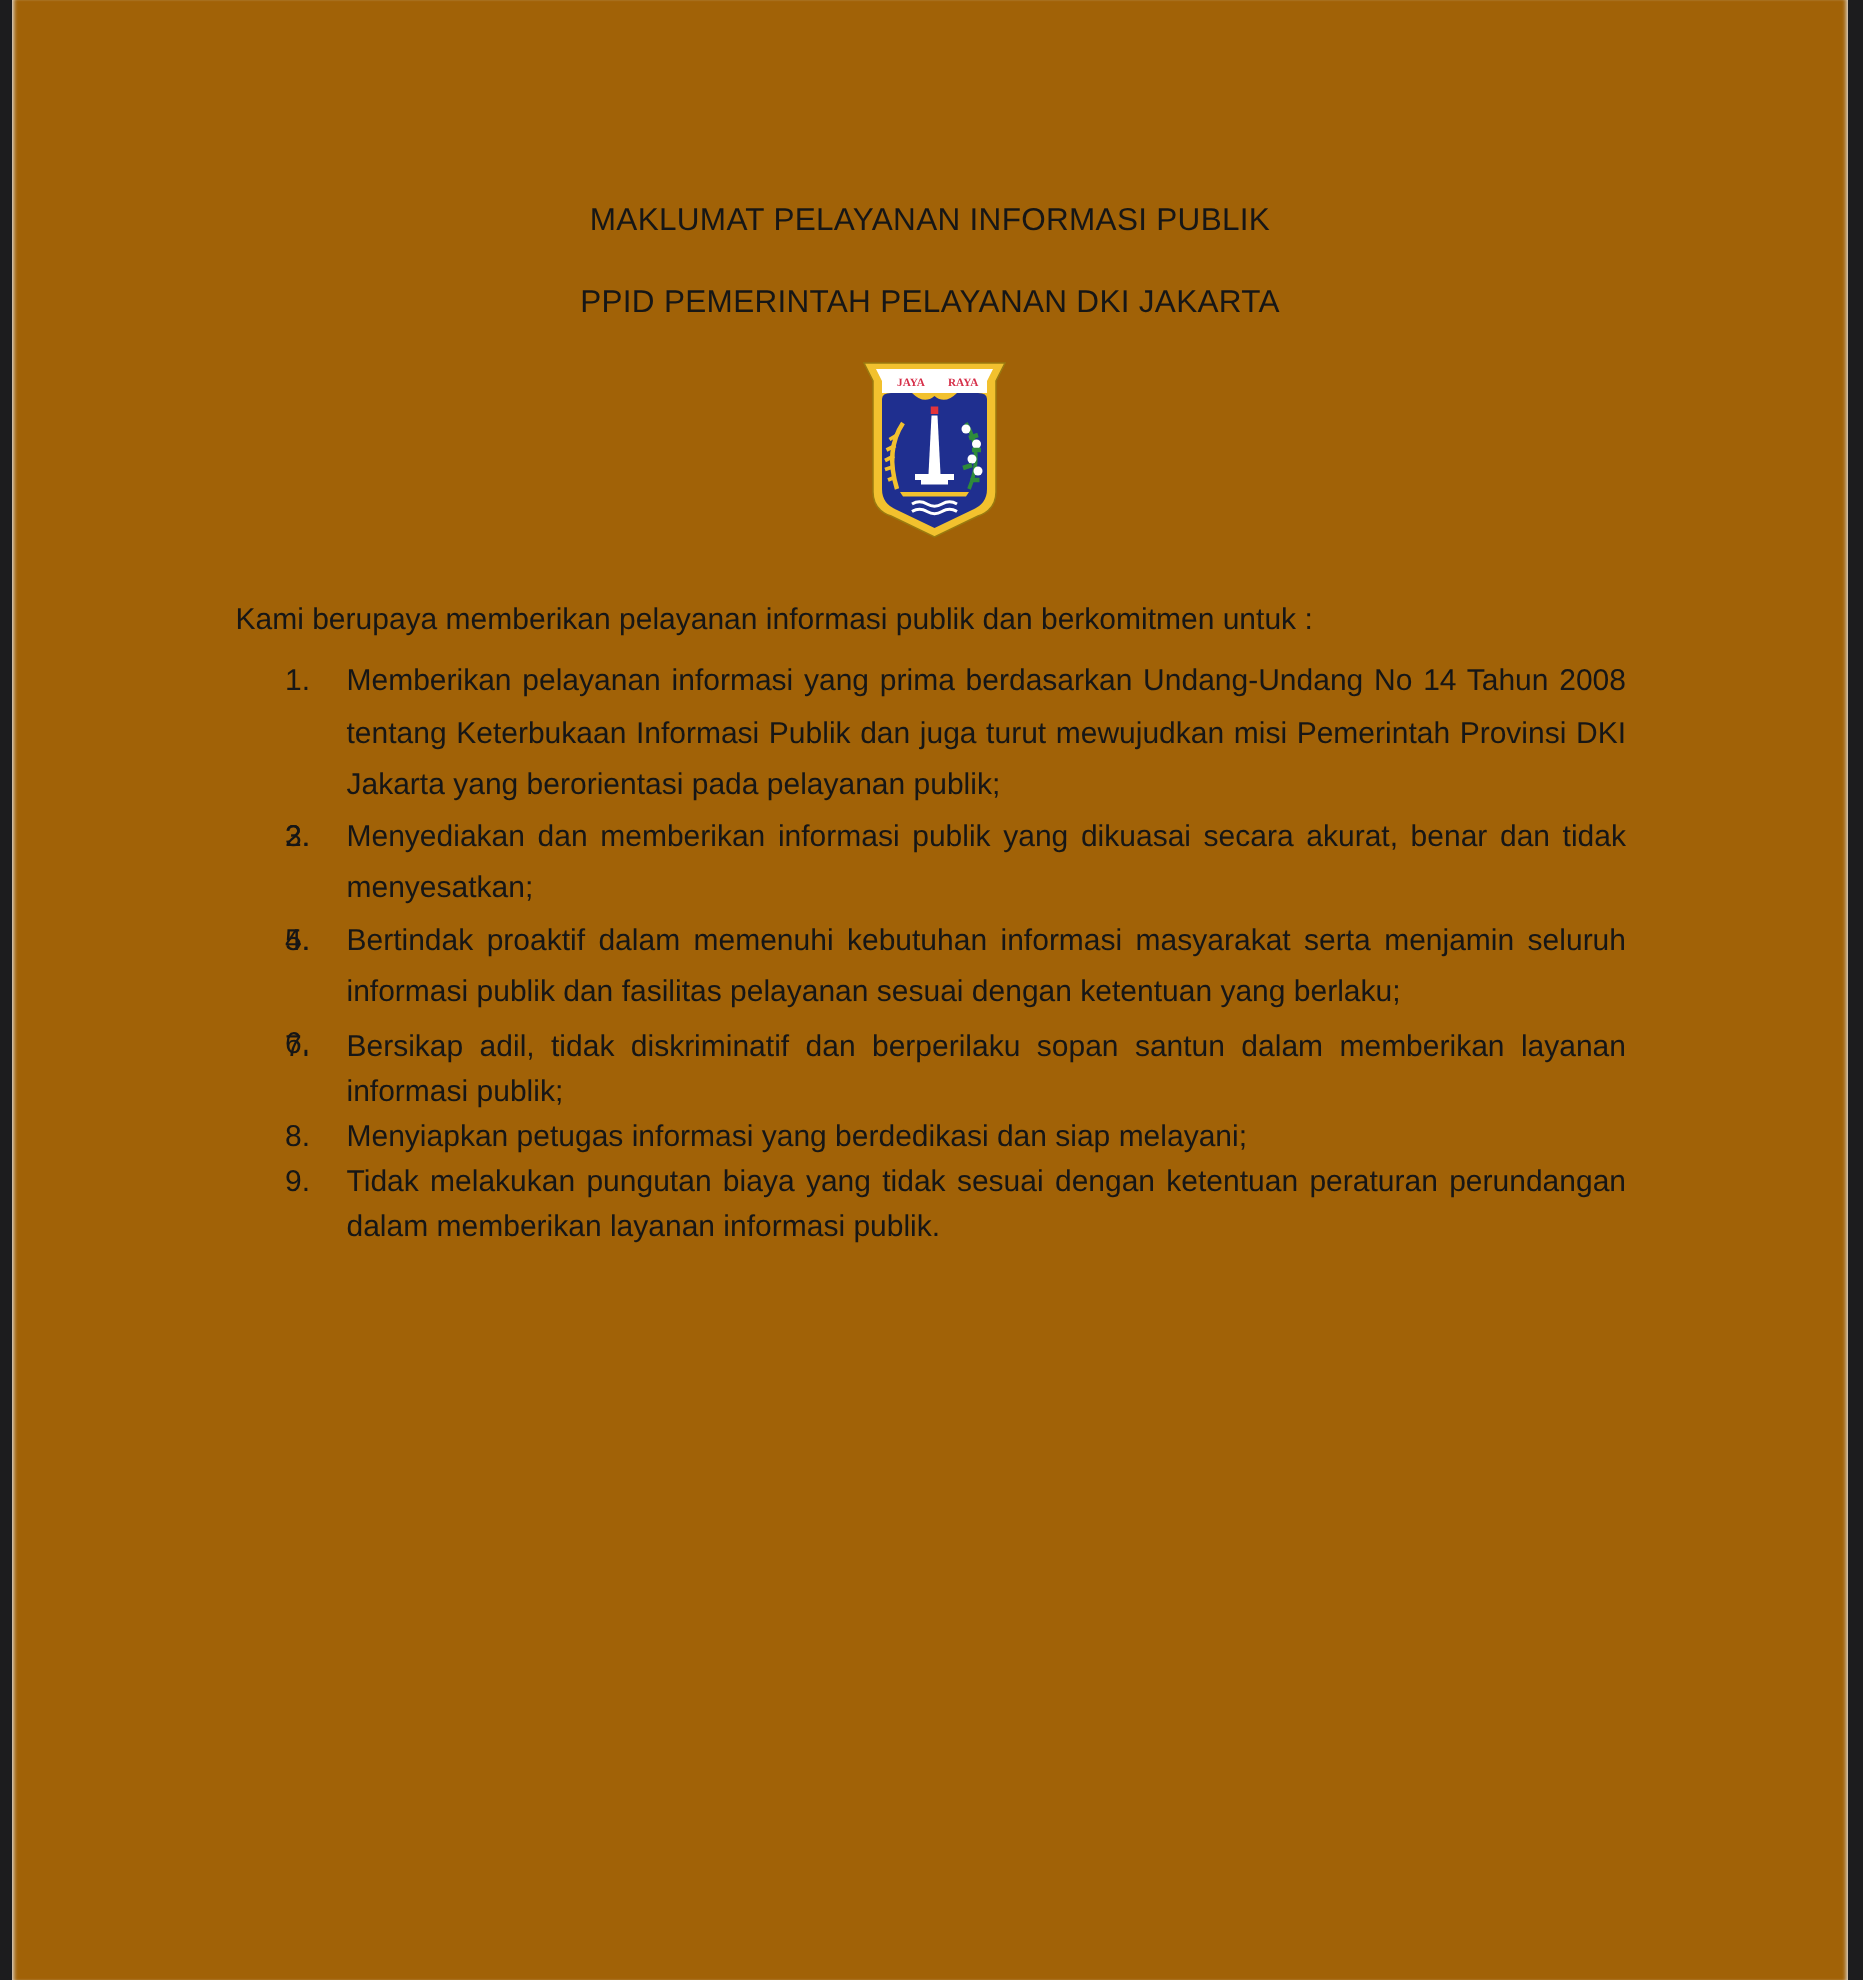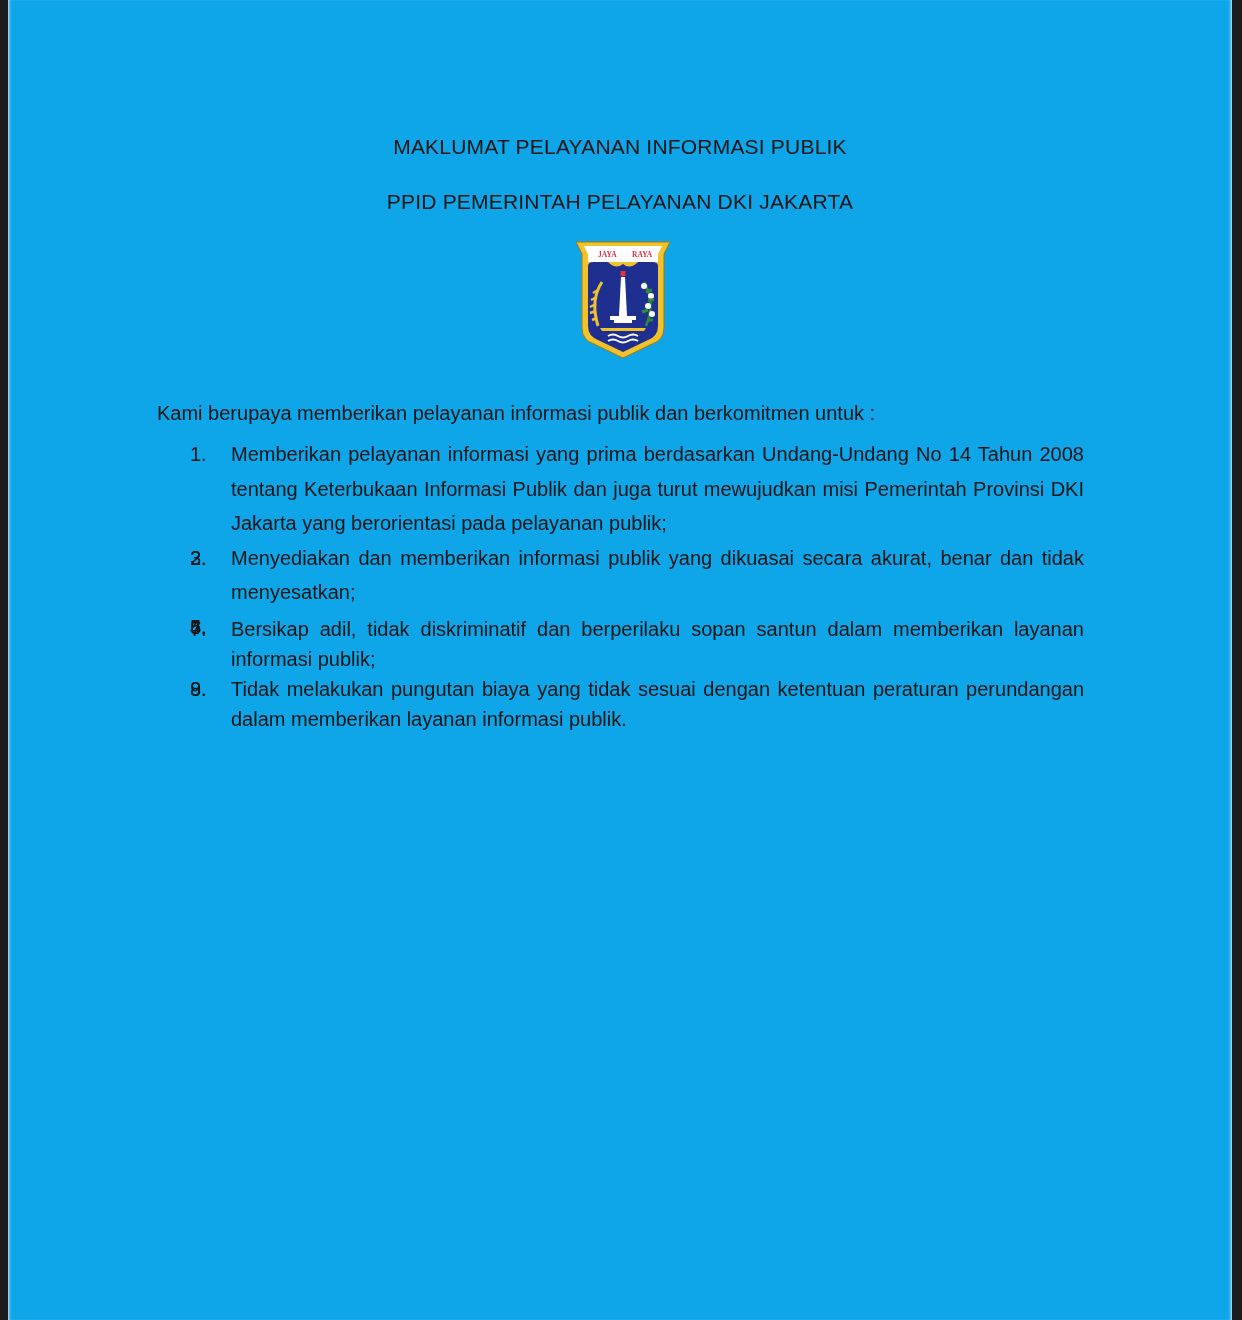--- a/index.html
+++ b/index.html
@@ -5,21 +5,21 @@
   html, body { margin: 0; padding: 0; }
   body {
     width: 1242px; height: 1320px; overflow: hidden;
     background: #1c1c1e;
     position: relative;
     font-family: "Liberation Sans", "DejaVu Sans", sans-serif;
     color: #111;
   }
   .page {
     position: absolute; left: 8px; top: 0; width: 1224px; height: 1320px;
-    background: #0ea5e9;
+    background: #a16207;
     box-shadow: inset 3px 0 3px -2px #e6e6ea, inset -3px 0 3px -2px #e6e6ea;
   }
   .title {
     position: absolute; left: 0; width: 1224px; text-align: center;
     font-size: 21px; letter-spacing: 0.2px; color: #161616;
   }
   #t1 { top: 135px; }
   #t2 { top: 190px; }
   .logo { position: absolute; left: 560px; top: 240px; width: 110px; height: 120px; }
   .intro {
@@ -86,30 +86,32 @@
     </li>
     <li class="lh-wide">
       <span class="num">3.</span>
       <span>Menyediakan dan memberikan informasi publik yang dikuasai secara akurat, benar dan tidak menyesatkan;</span>
     </li>
     <li class="lh-wide">
       <span class="num">4.</span>
     </li>
     <li class="lh-wide">
       <span class="num">5.</span>
+      <span>Bertindak proaktif dalam memenuhi kebutuhan informasi masyarakat serta menjamin seluruh informasi publik dan fasilitas pelayanan sesuai dengan ketentuan yang berlaku;</span>
     </li>
     <li class="lh-wide">
       <span class="num">6.</span>
     </li>
     <li class="lh-narrow" style="margin-top:4px">
       <span class="num">7.</span>
       <span>Bersikap adil, tidak diskriminatif dan berperilaku sopan santun dalam memberikan layanan informasi publik;</span>
     </li>
     <li class="lh-narrow">
       <span class="num">8.</span>
+      <span>Menyiapkan petugas informasi yang berdedikasi dan siap melayani;</span>
     </li>
     <li class="lh-narrow">
       <span class="num">9.</span>
       <span>Tidak melakukan pungutan biaya yang tidak sesuai dengan ketentuan peraturan perundangan dalam memberikan layanan informasi publik.</span>
     </li>
   </ol>
 
 </div>
 
 </body></html>

